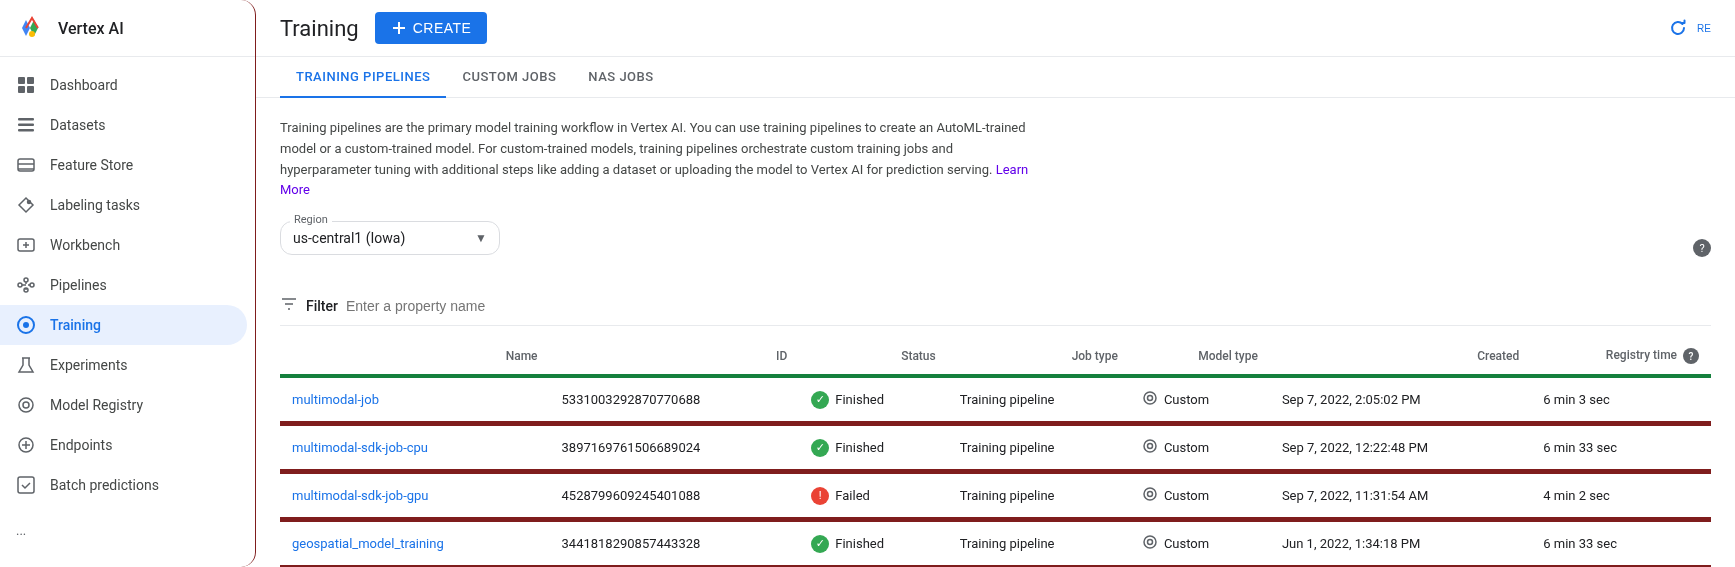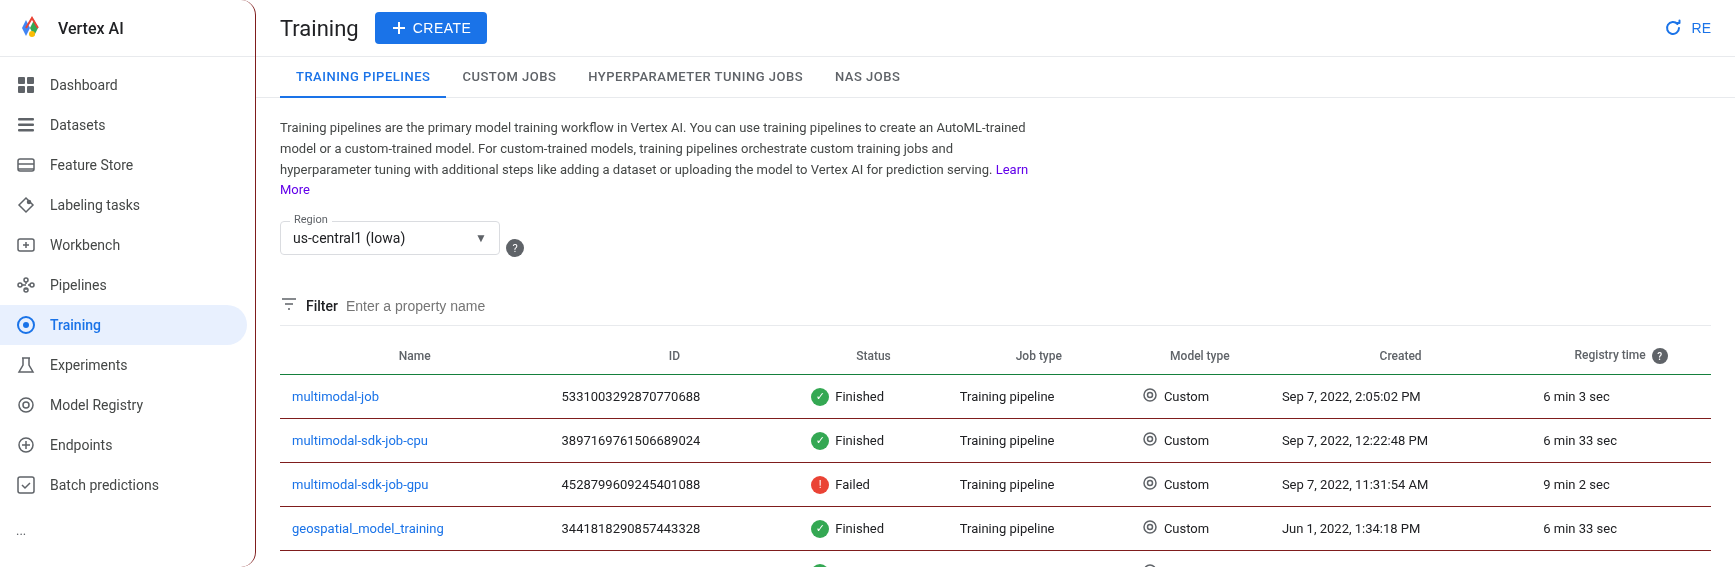--- a/index.html
+++ b/index.html
@@ -107,21 +107,21 @@
       cursor: pointer;
       letter-spacing: 0.5px;
       justify-content: center;
     }
     .refresh-btn {
       margin-left: auto;
       background: none;
       border: none;
       cursor: pointer;
       color: #1a73e8;
-      font-size: 14px;
+      font-size: 10px;
       display: flex;
       align-items: center;
       gap: 10px;
     }
 
     
     .tabs {
       display: flex;
       border-bottom: 1px solid #e8eaed;
       padding: 0 24px;
@@ -172,21 +172,21 @@
       left: 10px;
       background: #fff;
       padding: 0 4px;
       font-size: 11px;
       color: #5f6368;
     }
     .region-select-wrapper {
       display: flex;
       align-items: center;
       border: 1px solid #dadce0;
-      border-radius: 4px;
+      border-radius: 12px;
       padding: 8px 12px;
       gap: 8px;
       min-width: 220px;
     }
     .region-text { font-size: 14px; color: #202124; flex: 1; }
     .region-arrow { color: #5f6368; font-size: 12px; }
     .region-help {
       width: 18px;
       height: 18px;
       border-radius: 50%;
@@ -227,30 +227,30 @@
     }
 
     
     .table-wrapper { overflow-x: auto; }
     table {
       width: 100%;
       border-collapse: collapse;
       font-size: 13px;
     }
     thead th {
-      text-align: center;
+      text-align: right;
       padding: 10px 12px;
       color: #5f6368;
       font-weight: 500;
       font-size: 12px;
-      border-bottom: 1px solid #15803d;
+      border-bottom: 4px solid #15803d;
       white-space: nowrap;
     }
     tbody tr {
-      border-bottom: 1px solid #7f1d1d;
+      border-bottom: 5px solid #7f1d1d;
     }
     tbody td {
       padding: 12px 12px;
       color: #202124;
       vertical-align: middle;
     }
     .link-cell {
       color: #1a73e8;
       text-decoration: none;
       cursor: pointer;
@@ -446,35 +446,32 @@
   </div>
 
   <div class="tabs">
     <div class="tab active">
       <span>TRAINING PIPELINES</span>
     </div>
     <div class="tab">
       <span>CUSTOM JOBS</span>
     </div>
     <div class="tab">
-      <span>HYPERPARAMETER TUNING JOBS</span>
-    </div>
-    <div class="tab">
       <span>NAS JOBS</span>
     </div>
   </div>
 
   <div class="content">
 
     <p class="description">
       <span>Training pipelines are the primary model training workflow in Vertex AI. You can use training pipelines to create an AutoML-trained model or a custom-trained model. For custom-trained models, training pipelines orchestrate custom training jobs and hyperparameter tuning with additional steps like adding a dataset or uploading the model to Vertex AI for prediction serving.</span>
       <a class="learn-more" href="#">Learn More</a>
     </p>
 
-    <div style="display:flex; align-items:center; margin-bottom:20px;">
+    <div style="display:flex; align-items:center; margin-bottom:20px;justify-content:space-between;">
       <div class="region-container">
         <span class="region-label">Region</span>
         <div class="region-select-wrapper">
           <span class="region-text">us-central1 (Iowa)</span>
           <span class="region-arrow">▼</span>
         </div>
       </div>
       <div class="region-help">?</div>
     </div>
 
@@ -574,21 +571,21 @@
         <span class="model-icon">
           <svg width="16" height="16" viewBox="0 0 16 16" fill="none" stroke="#5f6368" stroke-width="1.5">
                       <circle cx="8" cy="8" r="6"></circle>
                       <circle cx="8" cy="8" r="2.5"></circle>
                     </svg>
         </span>
         <span>Custom</span>
       </div>
     </td>
     <td>Sep 7, 2022, 11:31:54 AM</td>
-    <td>9 min 2 sec</td>
+    <td>4 min 2 sec</td>
   </tr>
             <tr>
     <td>
       <a class="link-cell">geospatial_model_training</a>
     </td>
     <td>3441818290857443328</td>
     <td>
       <div class="status-cell">
         <div class="status-dot finished">✓</div>
         <span>Finished</span>

